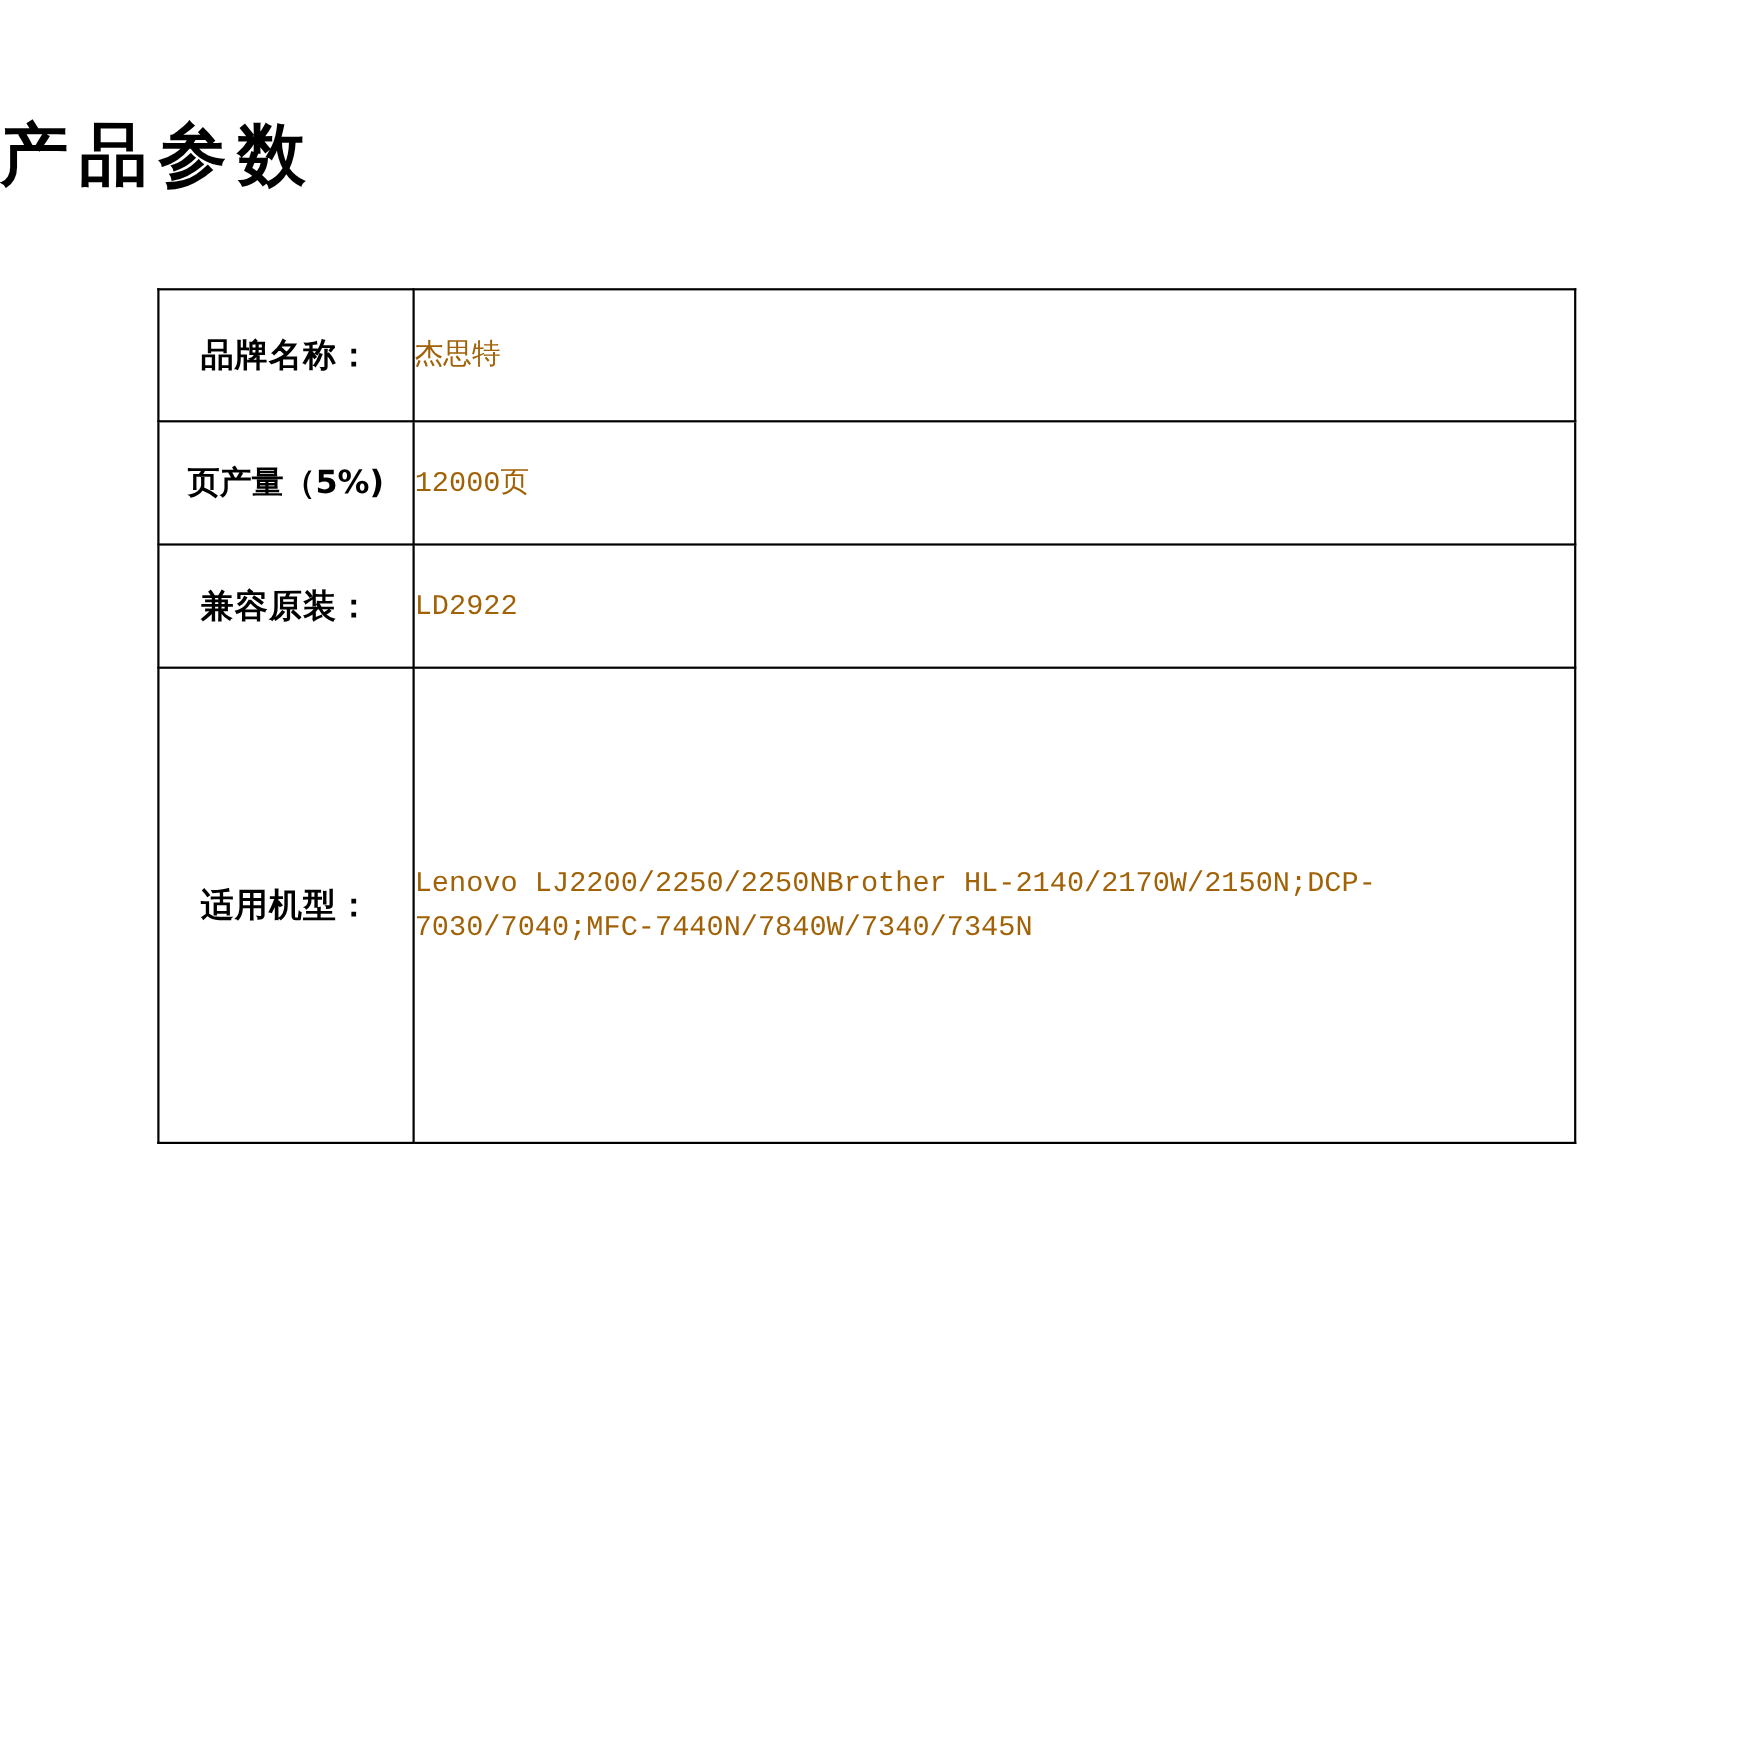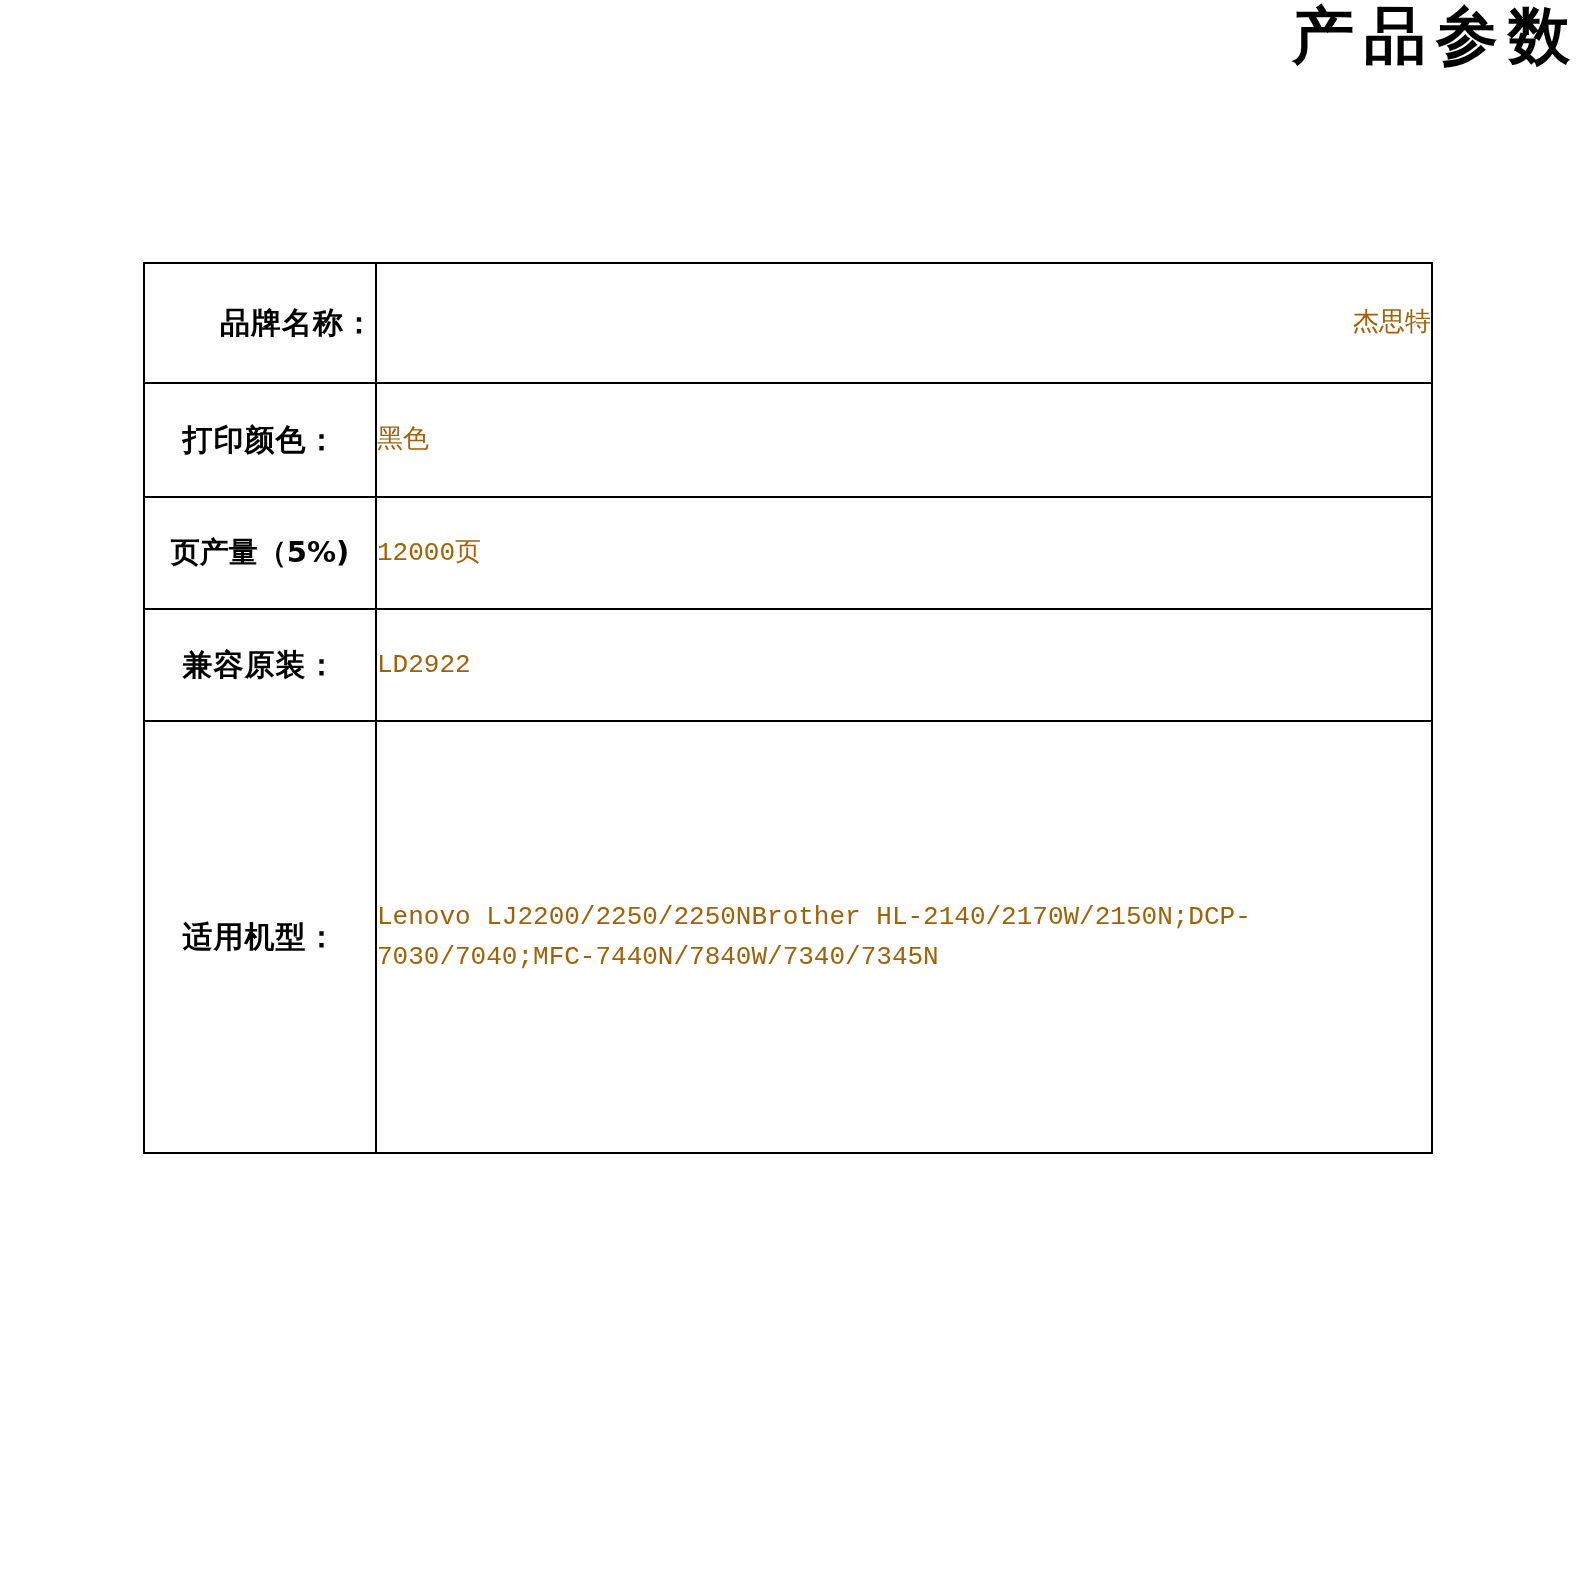--- a/index.html
+++ b/index.html
@@ -14,25 +14,26 @@
     color: #000000;
     overflow: hidden;
   }
   .page {
     position: relative;
     width: 1580px;
     height: 1580px;
     box-sizing: border-box;
   }
   .title {
-    text-align: right;
+    text-align: left;
     font-family: "DejaVu Sans", sans-serif;
     font-weight: bold;
     font-size: 62px;
     letter-spacing: 10px;
+    padding-top: 105px;
     line-height: 1.15;
     color: #000000;
   }
   .spec-table {
     position: absolute;
     left: 143px;
     top: 262px;
     width: 1290px;
     border-collapse: collapse;
     table-layout: fixed;
@@ -54,21 +55,21 @@
     box-sizing: border-box;
   }
   .value-cell {
     font-family: Liberation Mono, monospace;
     font-size: 26px;
     color: #a16207;
     padding: 0 0 0 36px;
     line-height: 1.55;
     letter-spacing: 0px;
   }
-  .row-brand td { height: 118px; text-align: right; }
+  .row-brand td { height: 118px; }
   .row-model td { height: 112px; }
   .row-color td { height: 112px; }
   .row-yield td { height: 110px; }
   .row-compat td { height: 110px; }
   .row-printers td { height: 430px; }
   .row-printers .value-cell {
     vertical-align: middle;
     padding-right: 60px;
     word-break: break-word;
   }
@@ -86,24 +87,20 @@
 <div class="page">
 
   <div class="title">产品参数</div>
 
   <table class="spec-table">
     <tbody>
       <tr class="row-brand">
         <td class="label-cell">品牌名称：</td>
         <td class="value-cell">杰思特</td>
       </tr>
-      <tr class="row-color">
-        <td class="label-cell">打印颜色：</td>
-        <td class="value-cell">黑色</td>
-      </tr>
       <tr class="row-yield">
         <td class="label-cell label-yield">页产量（5%)</td>
         <td class="value-cell">12000页</td>
       </tr>
       <tr class="row-compat">
         <td class="label-cell">兼容原装：</td>
         <td class="value-cell">LD2922</td>
       </tr>
       <tr class="row-printers">
         <td class="label-cell">适用机型：</td>

